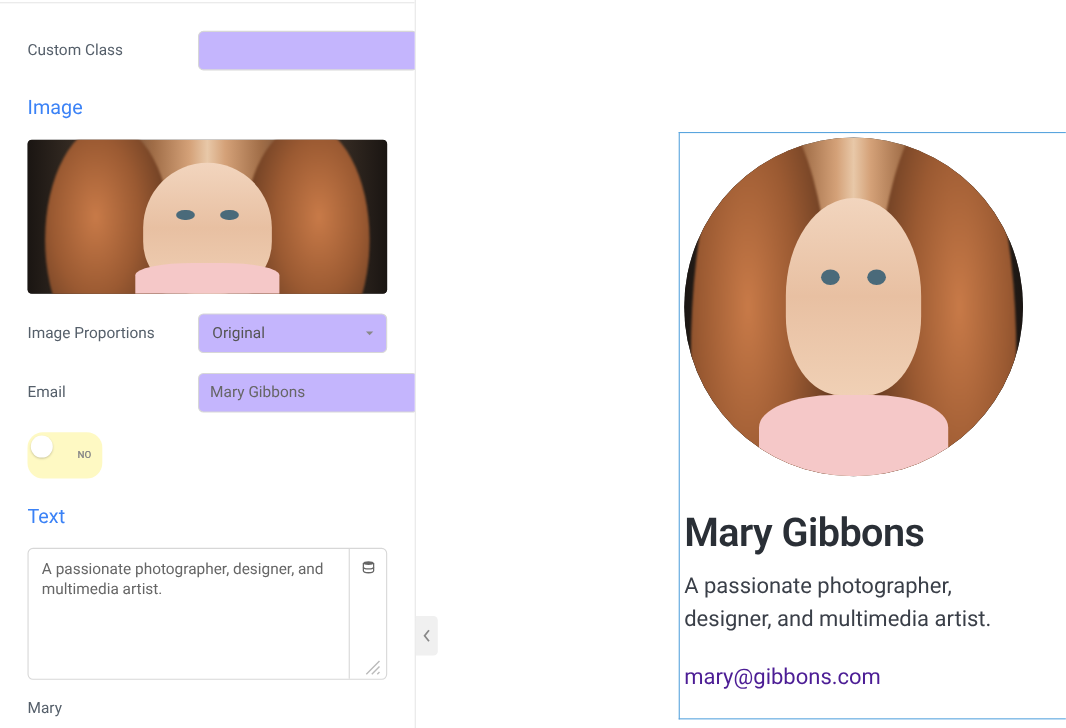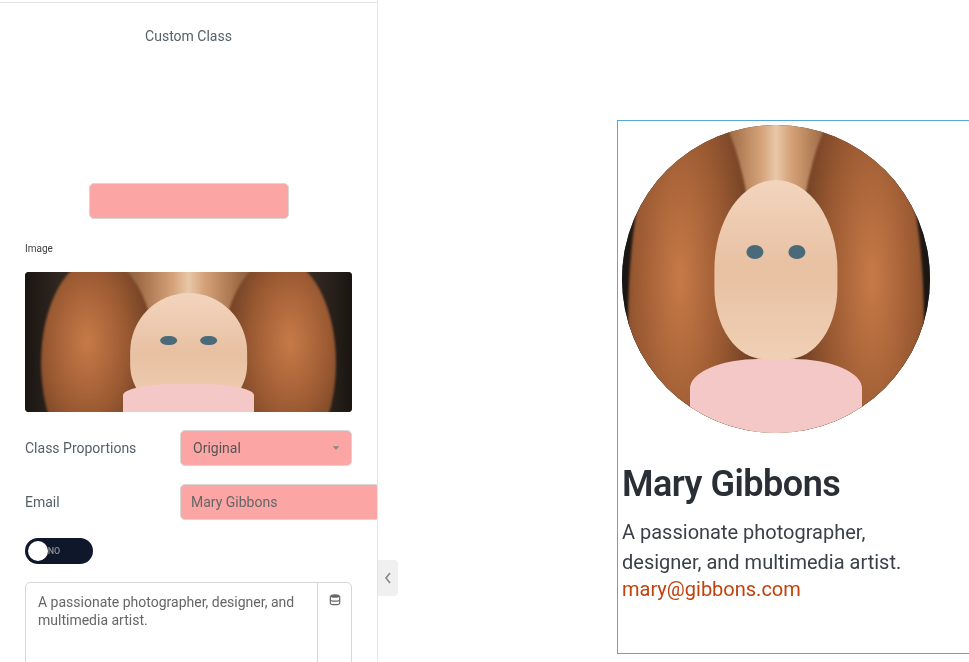--- a/index.html
+++ b/index.html
@@ -32,36 +32,36 @@
   right: 0;
   height: 1px;
   background: #e6e6e6;
 }
 
 .row {
   display: flex;
   align-items: center;
   margin-top: 18px;
 }
-.row.first { margin-top: 28px; flex-direction: column; }
+.row.first { margin-top: 28px; }
 
 .label {
   flex: 0 0 155px;
   font-size: 14px;
   color: #555f6a;
 }
 
 .control-wrap {
   flex: 1 1 auto;
   display: flex;
   align-items: stretch;
   border: 1px solid #d7d7d7;
   border-radius: 5px;
   height: 36px;
-  background: #fca5a5;
+  background: #c4b5fd;
 }
 
 .text-input {
   flex: 1;
   border: none;
   outline: none;
   padding: 0 10px;
   font-size: 14px;
   font-family: inherit;
   color: #666;
@@ -80,22 +80,22 @@
 
 .chevron {
   display: flex;
   align-items: center;
   padding: 0 10px;
   color: #888;
 }
 
 .section-label {
   margin-top: 24px;
-  font-size: 10px;
-  color: #404040;
+  font-size: 18px;
+  color: #3b82f6;
 }
 
 .image-preview {
   margin-top: 18px;
   width: 100%;
   height: 140px;
   border-radius: 4px;
   overflow: hidden;
   background: #333;
   position: relative;
@@ -110,26 +110,26 @@
 .hair-r { position:absolute; right:5%; top:-10%; width:35%; height:150%; background: radial-gradient(ellipse at 60% 40%, #c87a48 0%, #9b5a32 40%, #6b3e23 70%, rgba(0,0,0,0) 100%); border-radius:50%; filter: blur(1px);}
 .face { position:absolute; left:50%; top:15%; transform:translateX(-50%); width:36%; height:85%; background: linear-gradient(180deg, #f2d5be 0%, #e8c0a2 50%, #f0d0b5 100%); border-radius: 50% 50% 40% 40%; }
 .face::before, .face::after { content:""; position:absolute; top:36%; width:14%; height:8%; background:#4a6a7a; border-radius:50%; }
 .face::before { left:26%; }
 .face::after { right:26%; }
 .shirt { position:absolute; bottom:0; left:30%; right:30%; height:20%; background:#f5c8c8; border-radius: 40% 40% 0 0; }
 
 .toggle {
   position: relative;
   width: 68px;
-  height: 26px;
-  background: #0f172a;
+  height: 42px;
+  background: #fef9c3;
   border-radius: 14px;
   display: flex;
   align-items: center;
-  justify-content: center;
+  justify-content: flex-end;
   padding-right: 10px;
   font-size: 9px;
   font-weight: 600;
   color: #888;
 }
 .toggle-knob {
   position: absolute;
   left: 3px;
   top: 3px;
   width: 20px;
@@ -225,22 +225,23 @@
   letter-spacing: -0.5px;
 }
 .preview-text {
   margin-top: 12px;
   font-size: 20px;
   color: #3a3f48;
   line-height: 1.5;
   max-width: 320px;
 }
 .preview-email {
+  margin-top: 26px;
   font-size: 20px;
-  color: #c2410c;
+  color: #4c1d95;
 }
 
 svg { display: block; }
 </style>
 </head>
 <body>
 
 <div class="panel">
 
   <div class="row first">
@@ -255,21 +256,21 @@
 
   <div class="image-preview">
     <div class="portrait-bg"></div>
     <div class="hair-l"></div>
     <div class="hair-r"></div>
     <div class="face"></div>
     <div class="shirt"></div>
   </div>
 
   <div class="row">
-    <div class="label">Class Proportions</div>
+    <div class="label">Image Proportions</div>
     <div class="control-wrap">
       <div class="select-display">Original</div>
       <div class="chevron">
         <svg width="10" height="10" viewBox="0 0 12 12" fill="currentColor">
             <path d="M2 4 L6 8 L10 4 Z"></path>
           </svg>
       </div>
     </div>
   </div>
 
@@ -281,20 +282,21 @@
     </div>
   </div>
 
   <div class="row">
     <div class="toggle">
       <span>NO</span>
       <div class="toggle-knob"></div>
     </div>
   </div>
 
+  <div class="section-label">Text</div>
 
   <div class="textarea-wrap">
     <textarea class="textarea-main" style="">A passionate photographer, designer, and multimedia artist.</textarea>
     <div class="textarea-side">
       <svg width="14" height="14" viewBox="0 0 24 24" fill="currentColor">
           <ellipse cx="12" cy="5" rx="8" ry="3"></ellipse>
           <path d="M4 5v6c0 1.66 3.58 3 8 3s8-1.34 8-3V5" fill="none" stroke="currentColor" stroke-width="2"></path>
           <path d="M4 11v6c0 1.66 3.58 3 8 3s8-1.34 8-3v-6" fill="none" stroke="currentColor" stroke-width="2"></path>
         </svg>
     </div>

